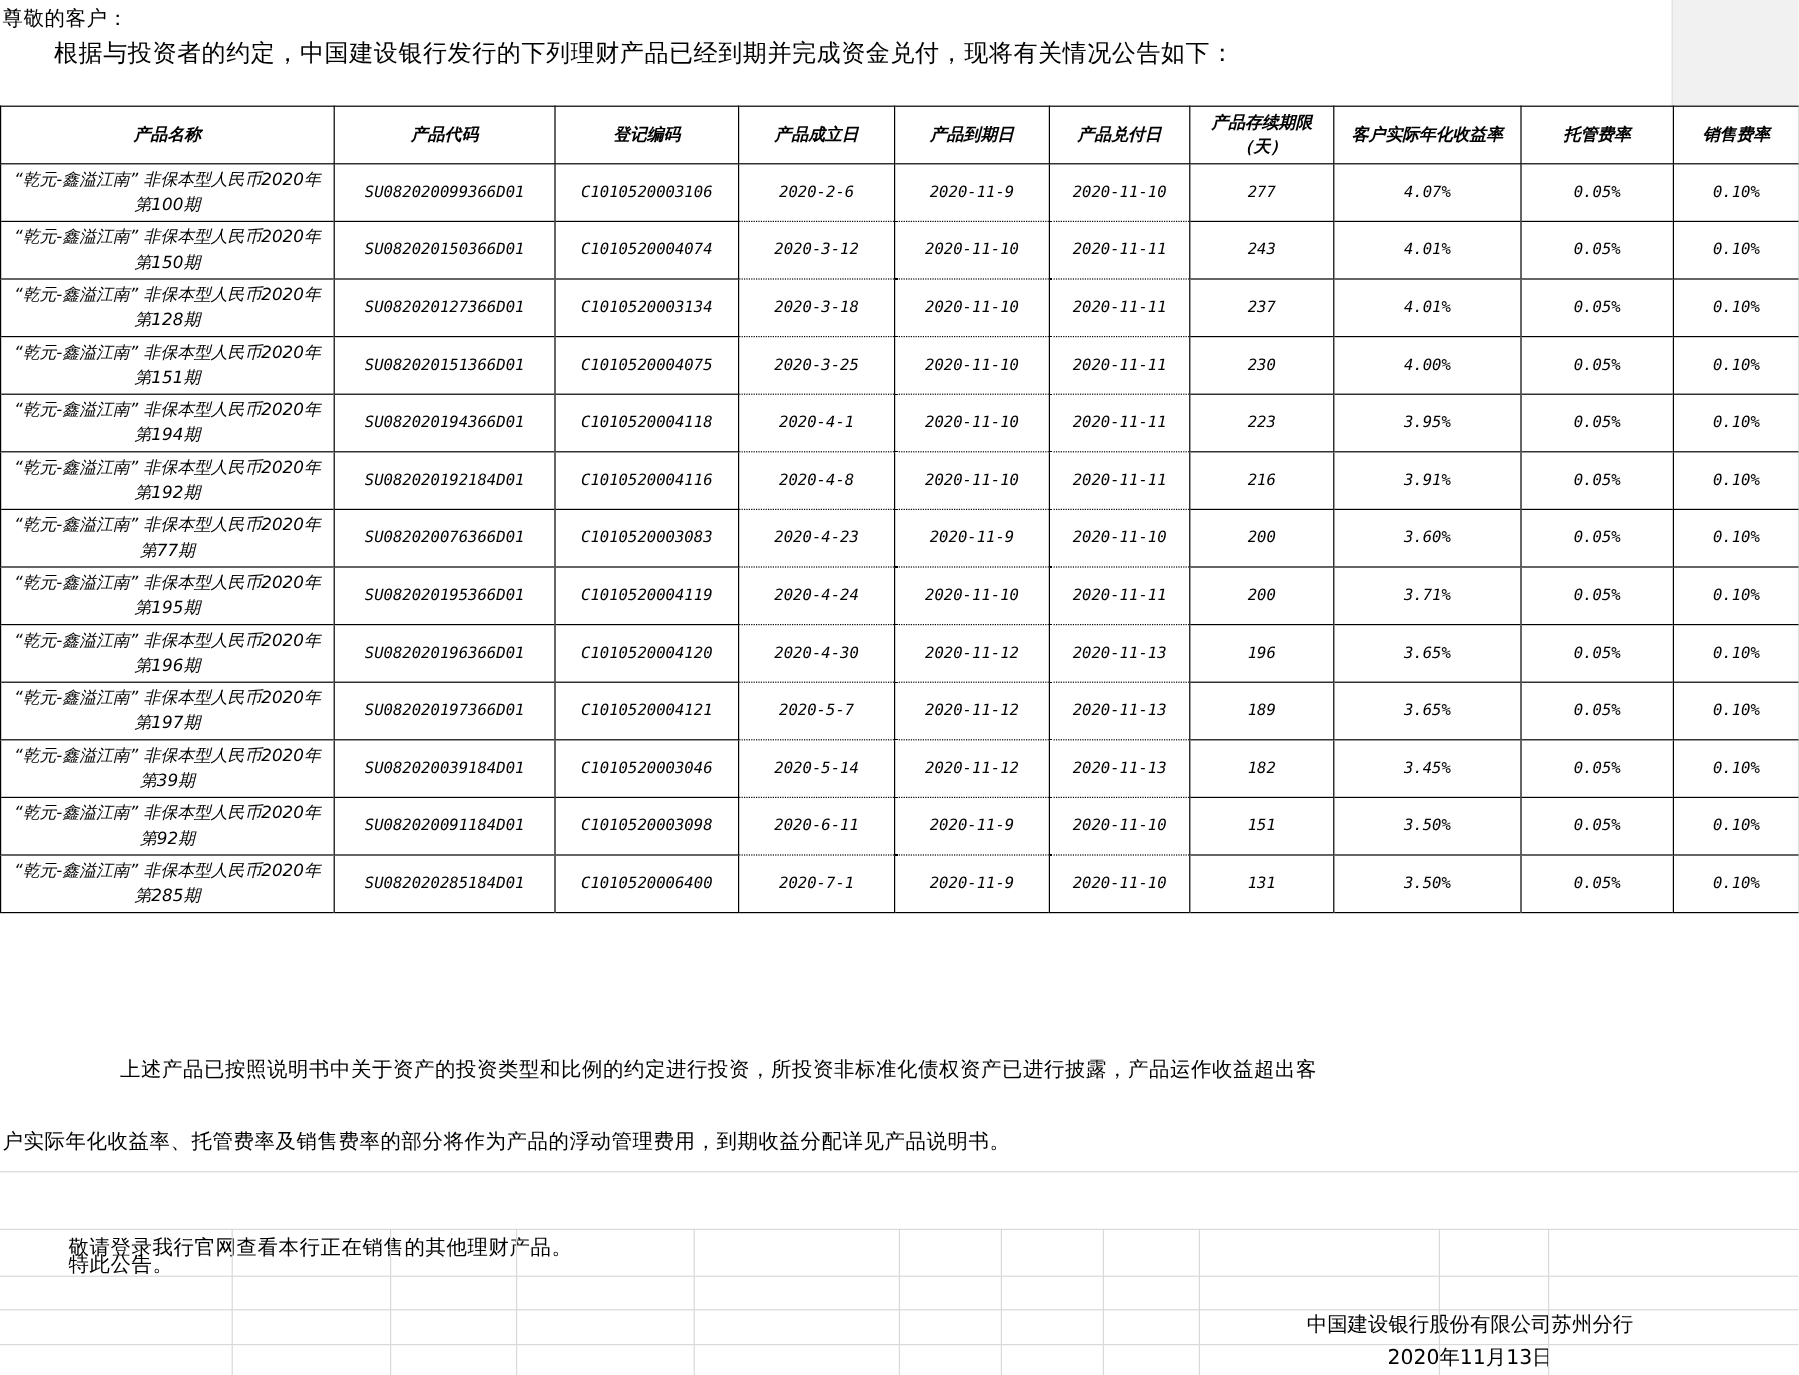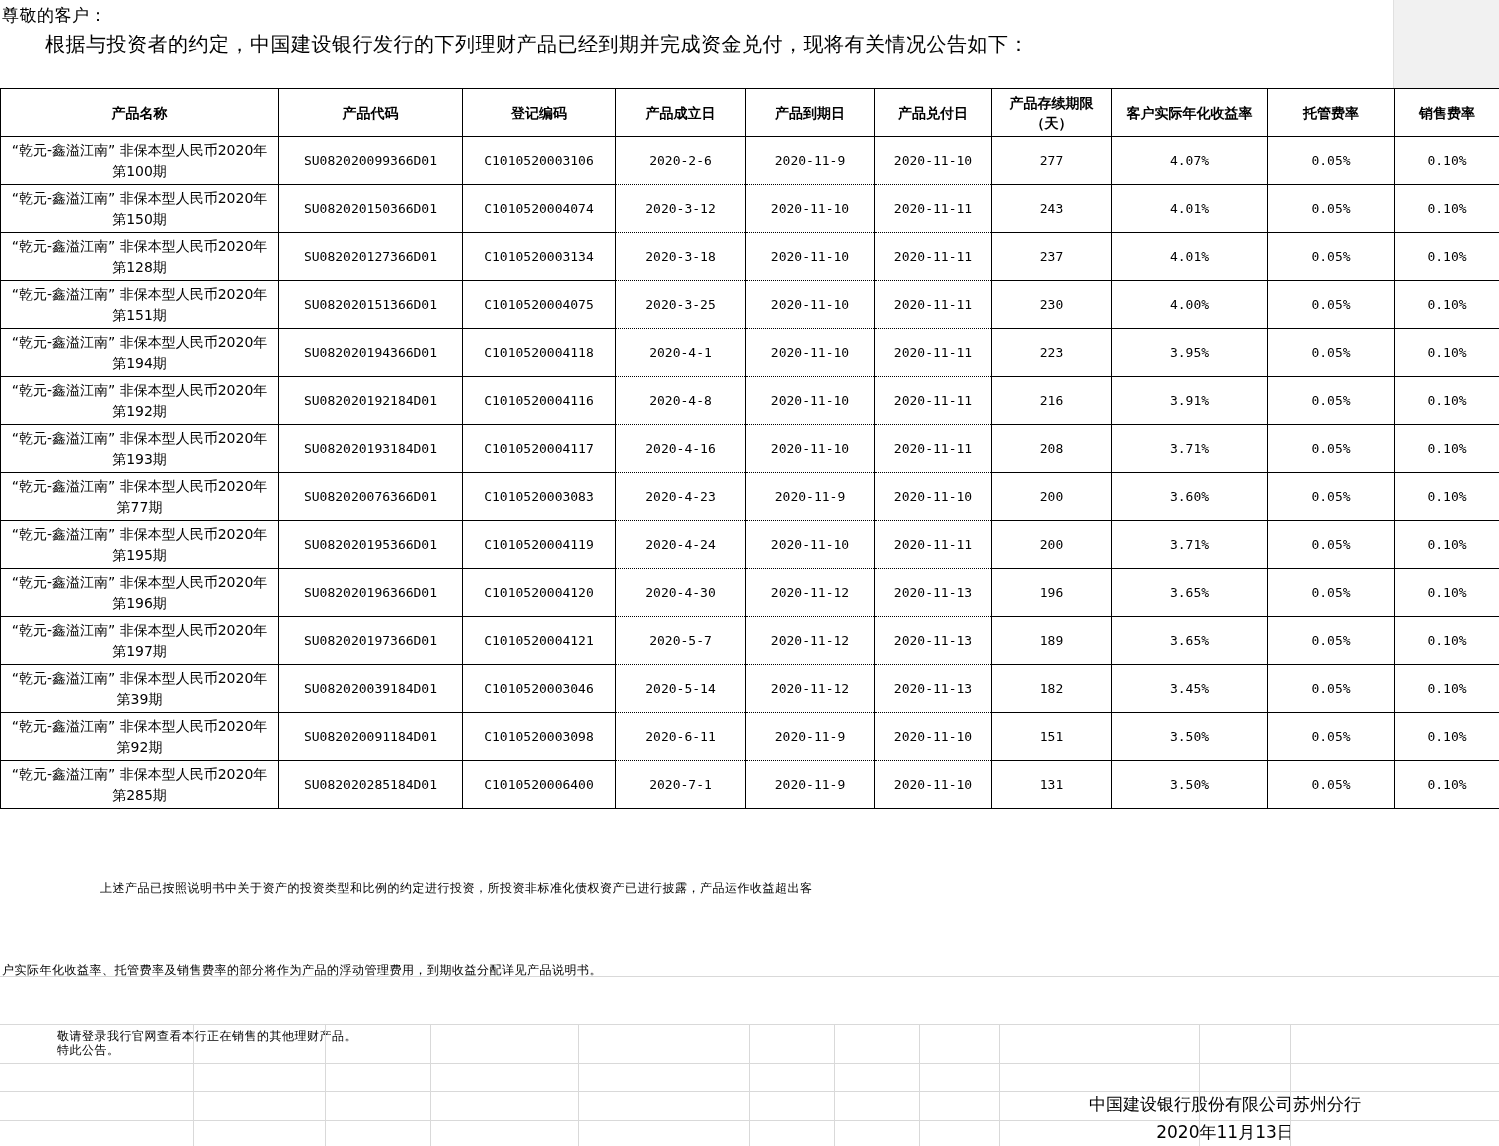--- a/index.html
+++ b/index.html
@@ -11,25 +11,25 @@
 
   .corner-fill{position:absolute;left:1393px;top:0;width:106px;height:88px;background:#f1f1f1;border-left:1px solid #e0e0e0;}
 
   table.products{position:absolute;left:0;top:88px;width:1499px;border-collapse:collapse;table-layout:fixed;background:#fff;}
   table.products th{border:1px solid #000;font-size:14px;font-weight:bold;text-align:center;vertical-align:middle;padding:2px 4px;line-height:20px;}
   table.products td{border-left:1px solid #000;border-right:1px solid #000;border-top:1px solid #000;text-align:center;vertical-align:middle;padding:2px 6px;}
   table.products{border:1px solid #000;}
   table.products td.dot{border-top-style:dotted;}
   table.products td.name{font-size:14px;line-height:21px;}
   table.products td.mono{font-family:"DejaVu Sans Mono",monospace;font-size:13px;}
-  table.products tr{height:48px;}
-
-  .note{position:absolute;font-size:12px;letter-spacing:0.5px;white-space:nowrap;}
+  table.products tr{height:48px;font-style:italic;}
+
+  .note{position:absolute;font-size:17px;letter-spacing:0.5px;white-space:nowrap;}
   .note-l1{left:100px;top:880px;}
-  .note-l2{left:2px;top:962px;}
+  .note-l2{left:2px;top:940px;}
   .note-l3{left:57px;top:1028px;}
   .note-l4{left:57px;top:1042px;text-align:center;}
 
   .signature{position:absolute;left:1057px;top:1090px;width:336px;text-align:center;font-size:17px;line-height:28px;}
 
   .grid-h{position:absolute;left:0;width:1499px;height:1px;background:#d9d9d9;}
   .grid-v{position:absolute;top:1024px;width:1px;height:122px;background:#d9d9d9;}
 </style>
 </head>
 <body>
@@ -135,32 +135,20 @@
           <td class="mono">C1010520004116</td>
           <td class="mono dot">2020-4-8</td>
           <td class="mono dot">2020-11-10</td>
           <td class="mono dot">2020-11-11</td>
           <td class="mono">216</td>
           <td class="mono">3.91%</td>
           <td class="mono">0.05%</td>
           <td class="mono">0.10%</td>
         </tr>
         <tr>
-          <td class="name">“乾元-鑫溢江南” 非保本型人民币2020年第193期</td>
-          <td class="mono">SU082020193184D01</td>
-          <td class="mono">C1010520004117</td>
-          <td class="mono dot">2020-4-16</td>
-          <td class="mono dot">2020-11-10</td>
-          <td class="mono dot">2020-11-11</td>
-          <td class="mono">208</td>
-          <td class="mono">3.71%</td>
-          <td class="mono">0.05%</td>
-          <td class="mono">0.10%</td>
-        </tr>
-        <tr>
           <td class="name">“乾元-鑫溢江南” 非保本型人民币2020年第77期</td>
           <td class="mono">SU082020076366D01</td>
           <td class="mono">C1010520003083</td>
           <td class="mono dot">2020-4-23</td>
           <td class="mono dot">2020-11-9</td>
           <td class="mono dot">2020-11-10</td>
           <td class="mono">200</td>
           <td class="mono">3.60%</td>
           <td class="mono">0.05%</td>
           <td class="mono">0.10%</td>

